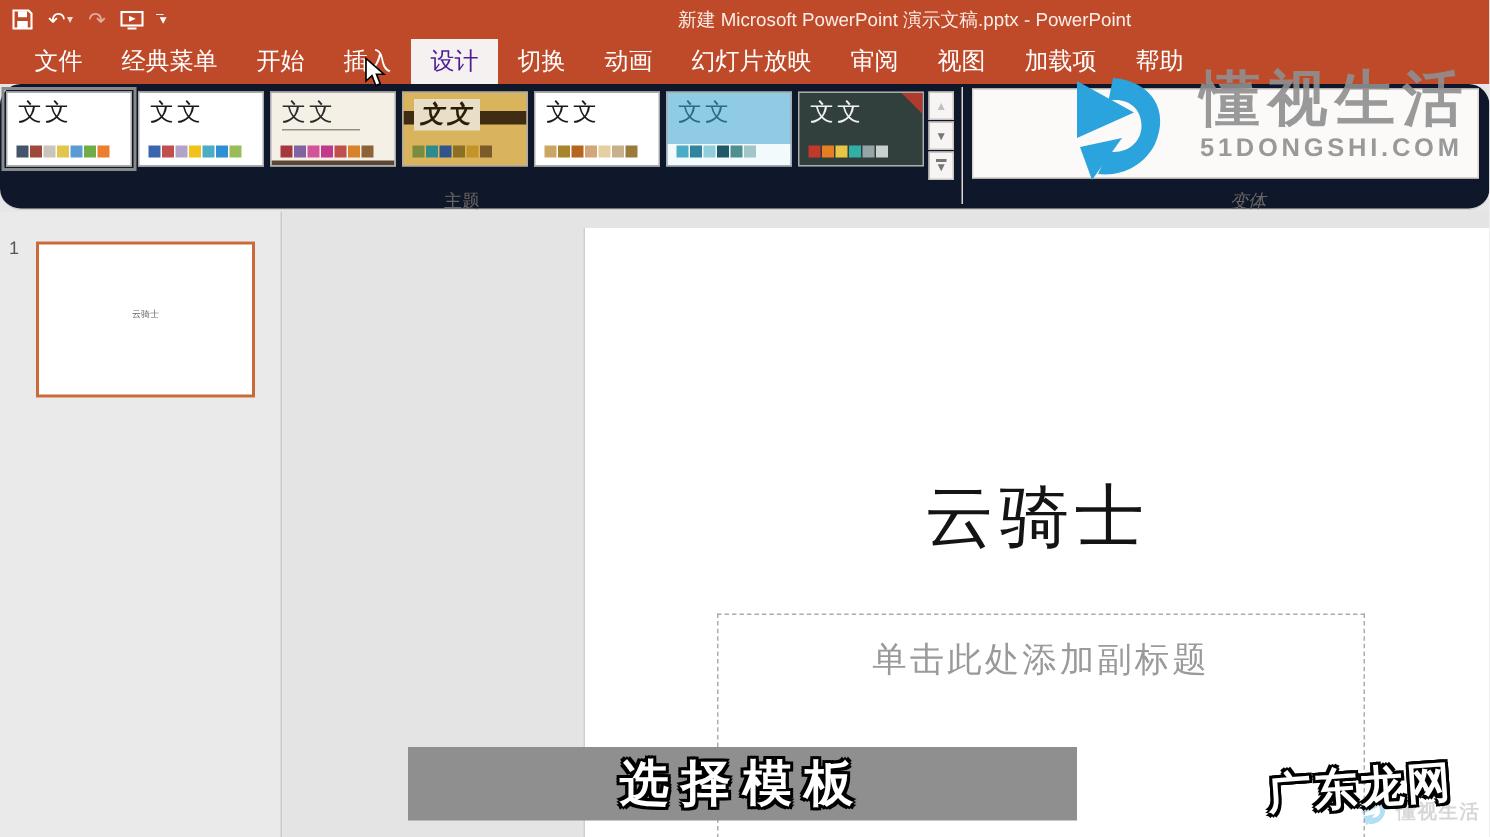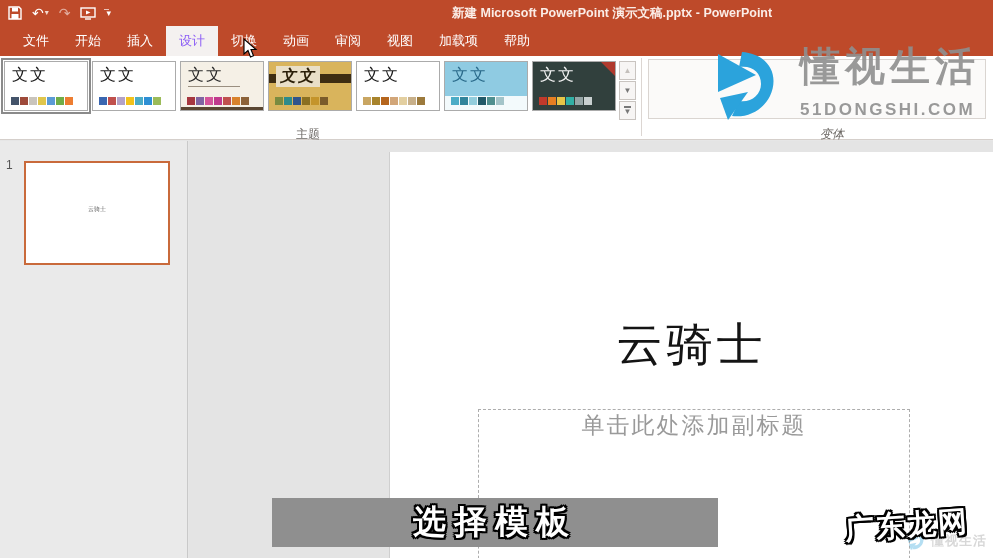--- a/index.html
+++ b/index.html
@@ -6,32 +6,32 @@
   html,body { width:993px; height:558px; font-family:"Liberation Sans","DejaVu Sans",sans-serif; }
   #app { position:relative; width:993px; height:558px; background:#E6E6E6; overflow:hidden; }
 
   
   .titlebar { position:absolute; left:0; top:0; width:993px; height:26px; background:#BE4A2A; }
   .qat { position:absolute; left:8px; top:3px; display:flex; align-items:center; gap:10px; height:20px; }
   .qat-btn { color:#fff; font-size:14px; line-height:18px; display:flex; align-items:center; }
   .qat-btn svg { display:block; }
   .qat-caret { font-size:8px; color:#f3d9cf; margin-left:1px; }
   .dim { opacity:.55; }
-  .title-text { position:absolute; left:452px; top:5px; color:#FBEDE7; font-size:12.5px; white-space:nowrap;font-weight:bold; }
+  .title-text { position:absolute; left:452px; top:5px; color:#FBEDE7; font-size:12.5px; white-space:nowrap; }
 
   
   .tabrow { position:absolute; left:0; top:26px; width:993px; height:30px; background:#BE4A2A; display:flex; align-items:stretch; padding-left:10px; }
-  .tab { color:#fff; font-size:13px; display:flex; align-items:center; padding:0 13px; white-space:nowrap; cursor:default; }
-  .tab.selected { background:#F4F1F0; color:#8b5cf6; }
+  .tab { color:#fff; font-size:16px; display:flex; align-items:center; padding:0 13px; white-space:nowrap; cursor:default; }
+  .tab.selected { background:#F4F1F0; color:#4c1d95; }
   .tellme { display:flex; align-items:center; gap:6px; padding:0 10px; color:rgba(255,240,235,.82); font-size:13px; white-space:nowrap; }
   .tellme .lens { width:10px; height:10px; border:1.5px solid rgba(255,240,235,.8); border-radius:50%; position:relative; }
   .tellme .lens::after { content:""; position:absolute; width:5px; height:1.5px; background:rgba(255,240,235,.8); transform:rotate(45deg); left:8px; top:9px; }
 
   
-  .ribbon { position:absolute; left:0; top:56px; width:993px; height:84px; background:#ffffff; border-bottom:1px solid #D5CFCB; }
+  .ribbon { position:absolute; left:0; top:56px; width:993px; height:84px; background:#0f172a; border-bottom:1px solid #D5CFCB;border-radius:14px; }
   .group-label { position:absolute; top:70px; font-size:12px; color:#6a6662; }
   .group-divider { position:absolute; left:641px; top:2px; width:1px; height:78px; background:#DCD6D2; }
 
   
   .themes-row { position:absolute; left:4px; top:5px; display:flex; gap:4px; }
   .theme-thumb { position:relative; width:84px; height:50px; border:1px solid #ABABAB; background:#fff; overflow:hidden; cursor:pointer; }
   .theme-thumb.sel { outline:2px solid #8A8A8A; outline-offset:1px; }
   .tword { position:absolute; left:7px; top:3px; font-family:"DejaVu Serif","Liberation Serif",serif; font-size:16px; letter-spacing:2px; z-index:2; }
   .swatches { position:absolute; left:6px; bottom:5px; display:flex; gap:1px; z-index:2; }
   .sw { width:8px; height:8px; }
@@ -51,34 +51,34 @@
   .gal-btn { width:17px; height:19px; background:#F7F5F4; border:1px solid #C9C4C0; display:flex; align-items:center; justify-content:center; font-size:8px; color:#777; cursor:pointer; }
   .gal-btn .bar-caret { border-top:2px solid #777; padding-top:1px; font-size:8px; line-height:6px; }
 
   
   .variant-box { position:absolute; left:648px; top:3px; width:338px; height:60px; background:#FBFAF9; border:1px solid #DAD5D1; cursor:pointer; }
 
   
   .brand { position:absolute; left:706px; top:46px; z-index:50; display:flex; pointer-events:none; }
   .brand-text { margin-left:14px; }
   .brand-name { font-size:40px; font-weight:bold; color:#8F8F8F; letter-spacing:5px; opacity:.9; line-height:40px; }
-  .brand-domain { font-size:17px; font-weight:600; color:#8F8F8F; letter-spacing:2.5px; opacity:.9; margin-top:14px; }
+  .brand-domain { font-size:17px; font-weight:600; color:#8F8F8F; letter-spacing:2.5px; opacity:.9; margin-top:3px; }
 
   
   .slides-panel { position:absolute; left:0; top:141px; width:188px; height:417px; background:#EAEAEA; border-right:1px solid #C9C9C9; }
   .slide-num { position:absolute; left:6px; top:17px; font-size:12px; color:#555; }
   .slide-thumb { position:absolute; left:24px; top:20px; width:146px; height:104px; background:#fff; border:2px solid #C96A3B; cursor:pointer; }
   .thumb-title { position:absolute; left:0; right:0; top:42px; text-align:center; font-size:6px; color:#666; font-family:"DejaVu Serif","Liberation Serif",serif; }
 
   
   .workspace { position:absolute; left:189px; top:141px; width:804px; height:417px; background:#E4E4E4; }
   .slide { position:absolute; left:390px; top:152px; width:603px; height:406px; background:#FFFFFF; box-shadow:-1px 0 0 #CFCFCF; }
   .slide-title { position:absolute; left:0; width:100%; top:162px; text-align:center; font-family:"DejaVu Serif","Liberation Serif",serif; font-size:46px; color:#141414; letter-spacing:4px; }
   .subtitle-box { position:absolute; left:88px; top:257px; width:432px; height:170px; border:1px dashed #ADADAD; cursor:text; }
-  .subtitle-text { text-align:center; font-family:"DejaVu Serif","Liberation Serif",serif; font-size:23px; color:#9A9A9A; letter-spacing:2px; }
+  .subtitle-text { margin-top:14px; text-align:center; font-family:"DejaVu Serif","Liberation Serif",serif; font-size:23px; color:#9A9A9A; letter-spacing:2px; }
 
   
   .caption-bar { position:absolute; left:272px; top:498px; width:446px; height:49px; background:#8F8F8F; z-index:60; display:flex; align-items:center; justify-content:center; }
   .caption-text { color:#fff; font-size:33px; font-weight:bold; letter-spacing:8px;
       text-shadow:-2px -2px 0 #000, 2px -2px 0 #000, -2px 2px 0 #000, 2px 2px 0 #000, 0 -2px 0 #000, 0 2px 0 #000, -2px 0 0 #000, 2px 0 0 #000; }
 
   
   .corner-wm { position:absolute; right:2px; bottom:2px; width:150px; height:58px; z-index:55; pointer-events:none; }
   .corner-logo { position:absolute; right:4px; bottom:4px; opacity:.35; display:flex; align-items:center; gap:4px; }
   .corner-logo .mini-brand { font-size:13px; font-weight:bold; color:#8F8F8F; letter-spacing:1px; }
@@ -111,25 +111,27 @@
             <path d="M5 12 h6" stroke="#fff" stroke-width="1.4"></path>
           </svg>
       </span>
       <span class="qat-btn" style="font-size:9px;">▾<span style="position:relative;left:-7px;top:-4px;">–</span></span>
     </div>
     <span class="title-text">新建 Microsoft PowerPoint 演示文稿.pptx  -  PowerPoint</span>
   </div>
 
   <div class="tabrow" id="tabrow">
       <div class="tab">文件</div>
+      <div class="tab">经典菜单</div>
       <div class="tab">开始</div>
       <div class="tab">插入</div>
       <div class="tab selected">设计</div>
       <div class="tab">切换</div>
       <div class="tab">动画</div>
+      <div class="tab">幻灯片放映</div>
       <div class="tab">审阅</div>
       <div class="tab">视图</div>
       <div class="tab">加载项</div>
       <div class="tab">帮助</div>
     </div>
 
   <div class="cursor">
     <svg width="15" height="21" viewBox="0 0 15 21">
         <path d="M1 1 L1 16 L5 12.5 L7.5 19 L10.5 17.8 L8 11.5 L13 11.5 Z" fill="#fff" stroke="#000" stroke-width="1.1"></path>
       </svg>

